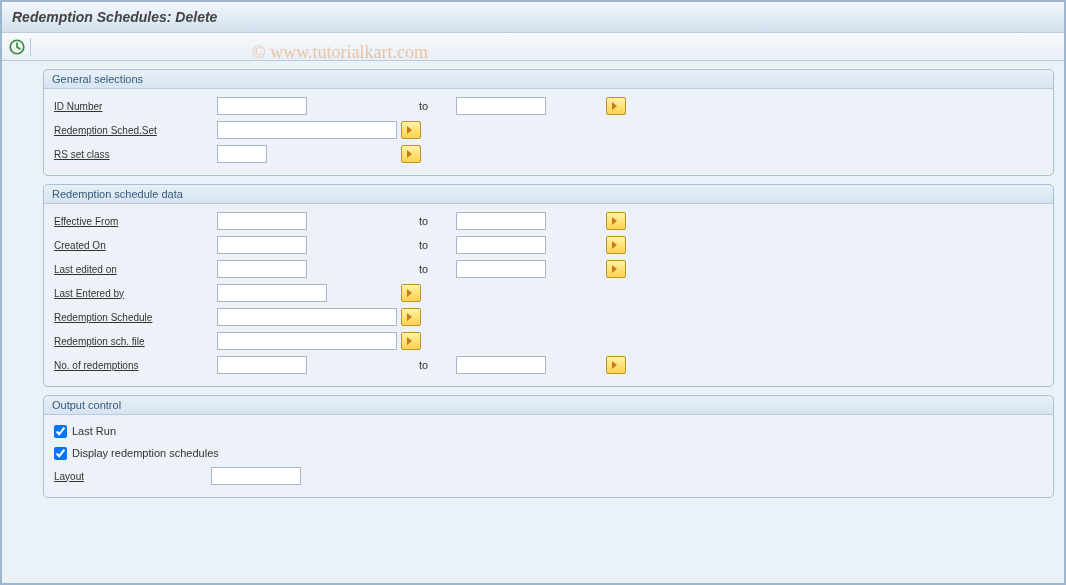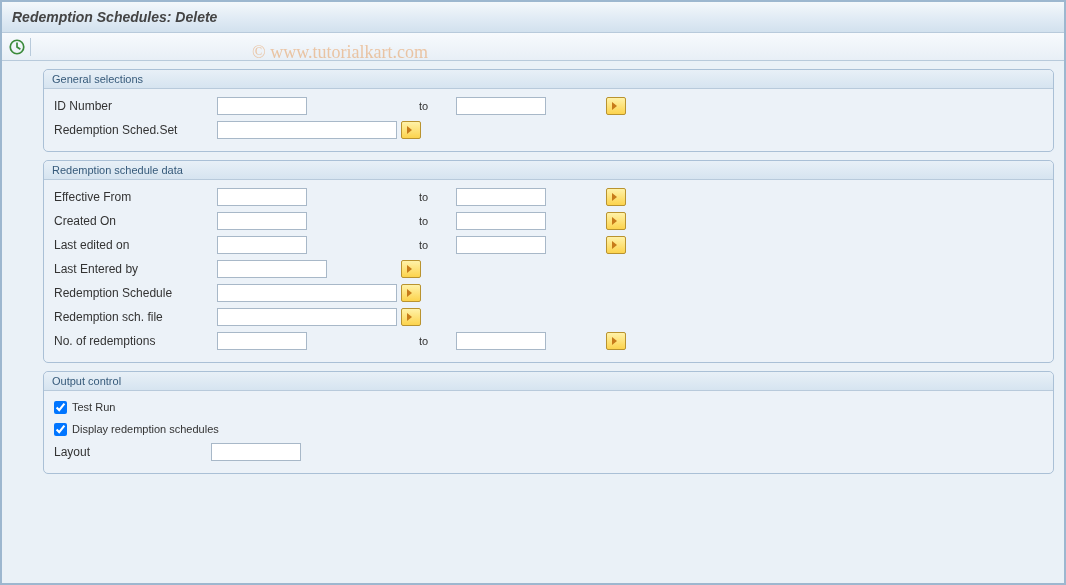--- a/index.html
+++ b/index.html
@@ -77,23 +77,24 @@
       padding: 6px 8px 8px 8px;
     }
     .row {
       display: flex;
       align-items: center;
       height: 22px;
       margin-bottom: 2px;
     }
     .label {
       width: 165px;
-      font-size: 12px;
+      font-size: 10px;
       color: #333;
       padding-left: 2px;
+      text-decoration: underline;
     }
     .inp {
       height: 18px;
       border: 1px solid #a8b8c8;
       background: #fff;
       font-size: 11px;
       padding: 0 3px;
     }
     .inp-med { width: 90px; }
     .inp-narrow { width: 50px; }
@@ -189,20 +190,31 @@
           <div class="spacer-from">
             <input class="inp" style="width: 180px;" value="">
           </div>
           <div class="btn-multi" style="margin-left:0">
             <svg viewBox="0 0 10 10">
                 <path d="M1 1 L6 5 L1 9 Z" fill="#c77b1a"></path>
               </svg>
           </div>
         </div>
 
+        <div class="row">
+          <div class="label">RS set class</div>
+          <div class="spacer-from">
+            <input class="inp inp-narrow" value="" style="">
+          </div>
+          <div class="btn-multi" style="margin-left:0">
+            <svg viewBox="0 0 10 10">
+                <path d="M1 1 L6 5 L1 9 Z" fill="#c77b1a"></path>
+              </svg>
+          </div>
+        </div>
 
       </div>
     </div>
 
     <div class="groupbox">
       <div class="groupbox-header">Redemption schedule data</div>
       <div class="groupbox-body">
 
         <div class="row">
           <div class="label">Effective From</div>
@@ -290,21 +302,21 @@
 
       </div>
     </div>
 
     <div class="groupbox">
       <div class="groupbox-header">Output control</div>
       <div class="groupbox-body">
 
         <div class="checkbox-row">
           <input type="checkbox" checked="" style="">
-          <span>Test Run</span>
+          <span>Last Run</span>
         </div>
 
         <div class="checkbox-row">
           <input type="checkbox" checked="" style="">
           <span>Display redemption schedules</span>
         </div>
 
         <div class="row">
           <div class="label" style="width:159px">Layout</div>
           <input class="inp inp-med" value="" style="">

